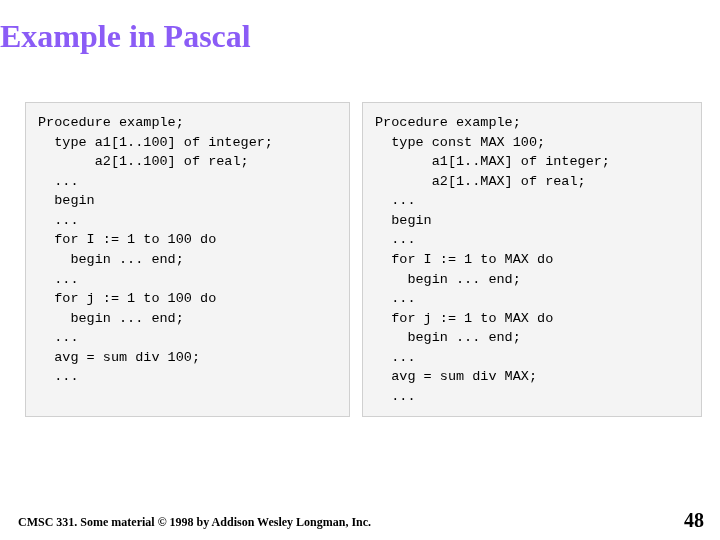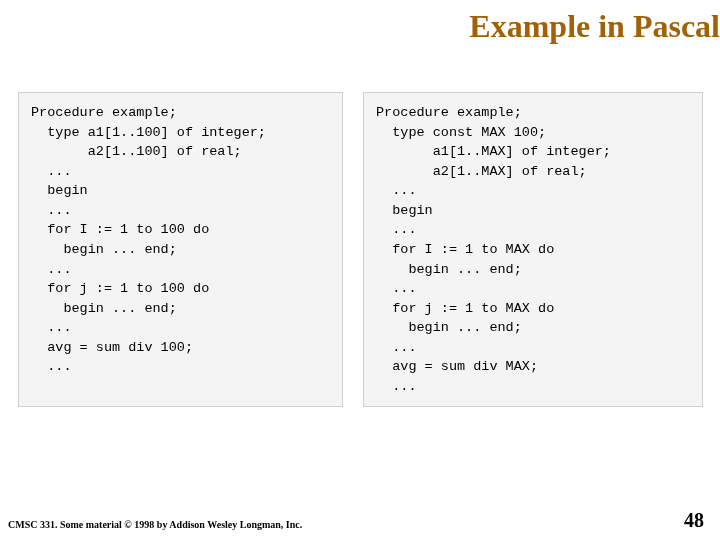--- a/index.html
+++ b/index.html
@@ -1,23 +1,23 @@
 <!DOCTYPE html>
 <html><head>
 <meta charset="utf-8">
 <style>
   * { margin: 0; padding: 0; box-sizing: border-box; }
   html, body { width: 720px; height: 540px; background: #ffffff; font-family: Arial, sans-serif; overflow: hidden; }
   .slide { width: 720px; height: 540px; position: relative; }
-  .title { font-family: "Times New Roman", serif; font-size: 32px; font-weight: bold; color: #a16207; text-align: right; padding-top: 8px; padding-bottom: 12px; }
-  .content { display: flex; justify-content: space-between; padding: 35px 18px 0 18px; gap: 20px; }
+  .title { font-family: "Times New Roman", serif; font-size: 32px; font-weight: bold; color: #8b5cf6; text-align: left; padding-top: 18px; padding-bottom: 12px; }
+  .content { display: flex; justify-content: flex-end; padding: 35px 18px 0 18px; gap: 12px; }
   .code-box { background: #f4f4f4; border: 1px solid #d0d0d0; padding: 10px 12px; font-family: "Courier New", monospace; font-size: 13.5px; line-height: 1.45; color: #000; white-space: pre; flex: 0 0 auto; }
   .code-left { width: 325px; }
   .code-right { width: 340px; }
-  .footer-left { position: absolute; bottom: 10px; left: 8px; font-family: "Times New Roman", serif; font-size: 10px; color: #000; font-weight: bold; }
+  .footer-left { position: absolute; bottom: 10px; left: 18px; font-family: "Times New Roman", serif; font-size: 12px; color: #000; font-weight: bold; }
   .footer-right { position: absolute; bottom: 8px; right: 16px; font-family: "Times New Roman", serif; font-size: 20px; font-weight: bold; color: #000; }
 </style>
 </head>
 <body>
 
 <div class="slide">
   <div class="title">Example in Pascal</div>
   <div class="content">
     <div class="code-box code-left">Procedure example;
   type a1[1..100] of integer;

